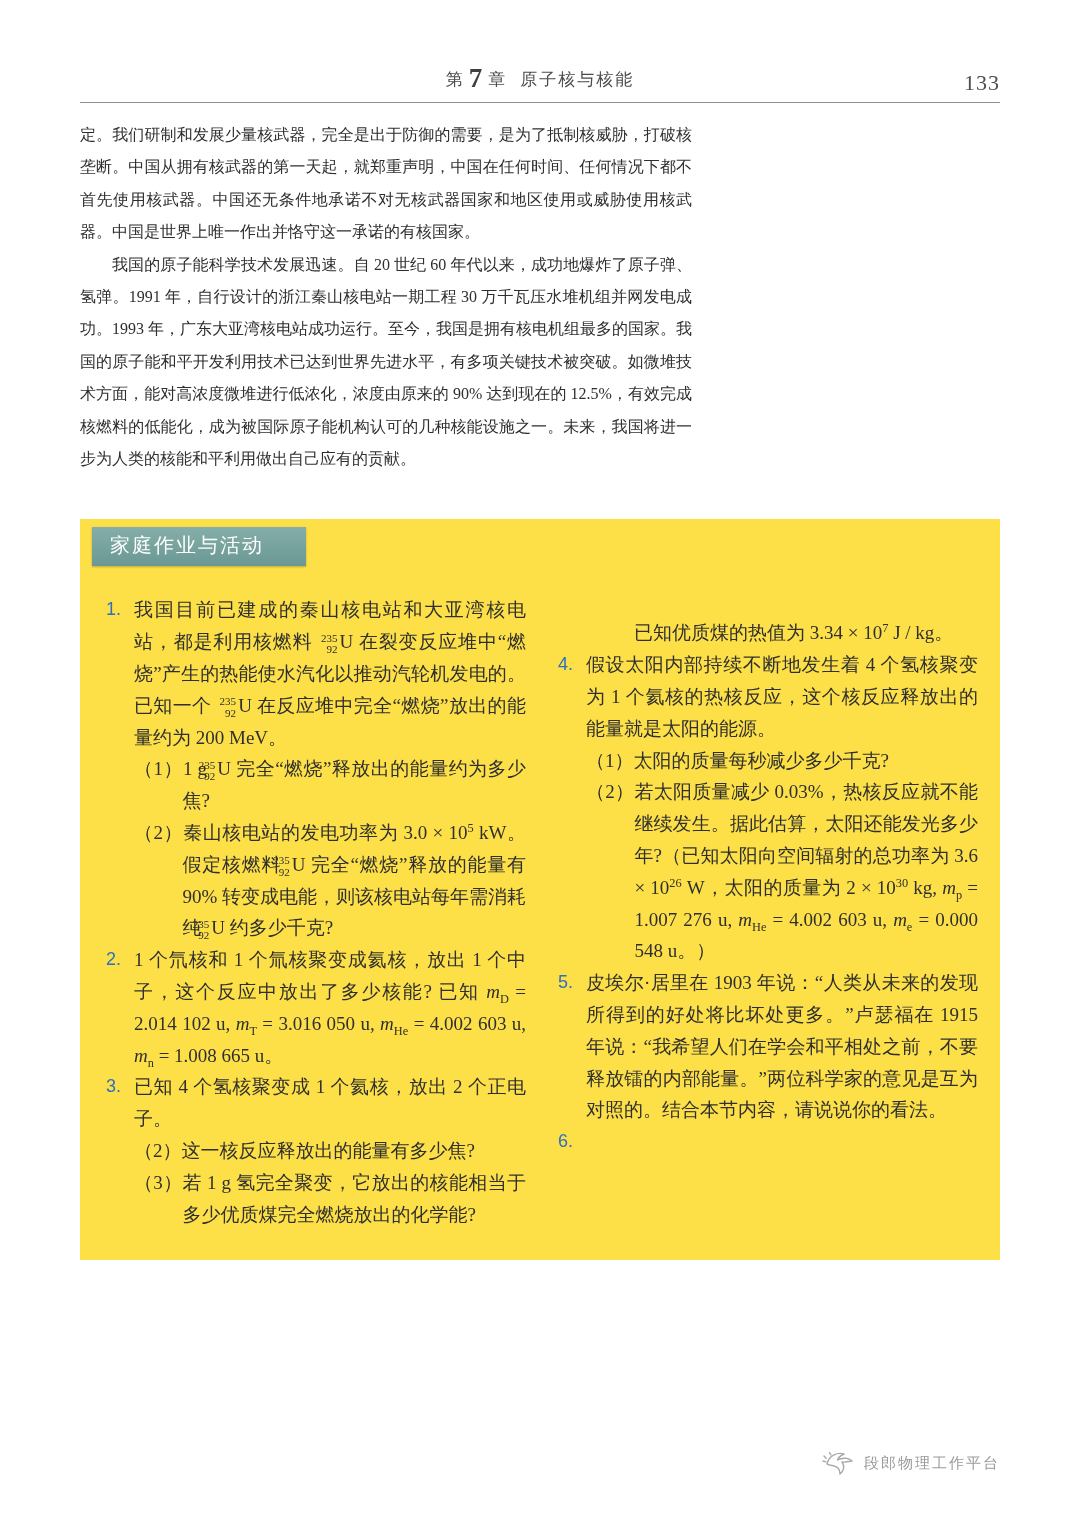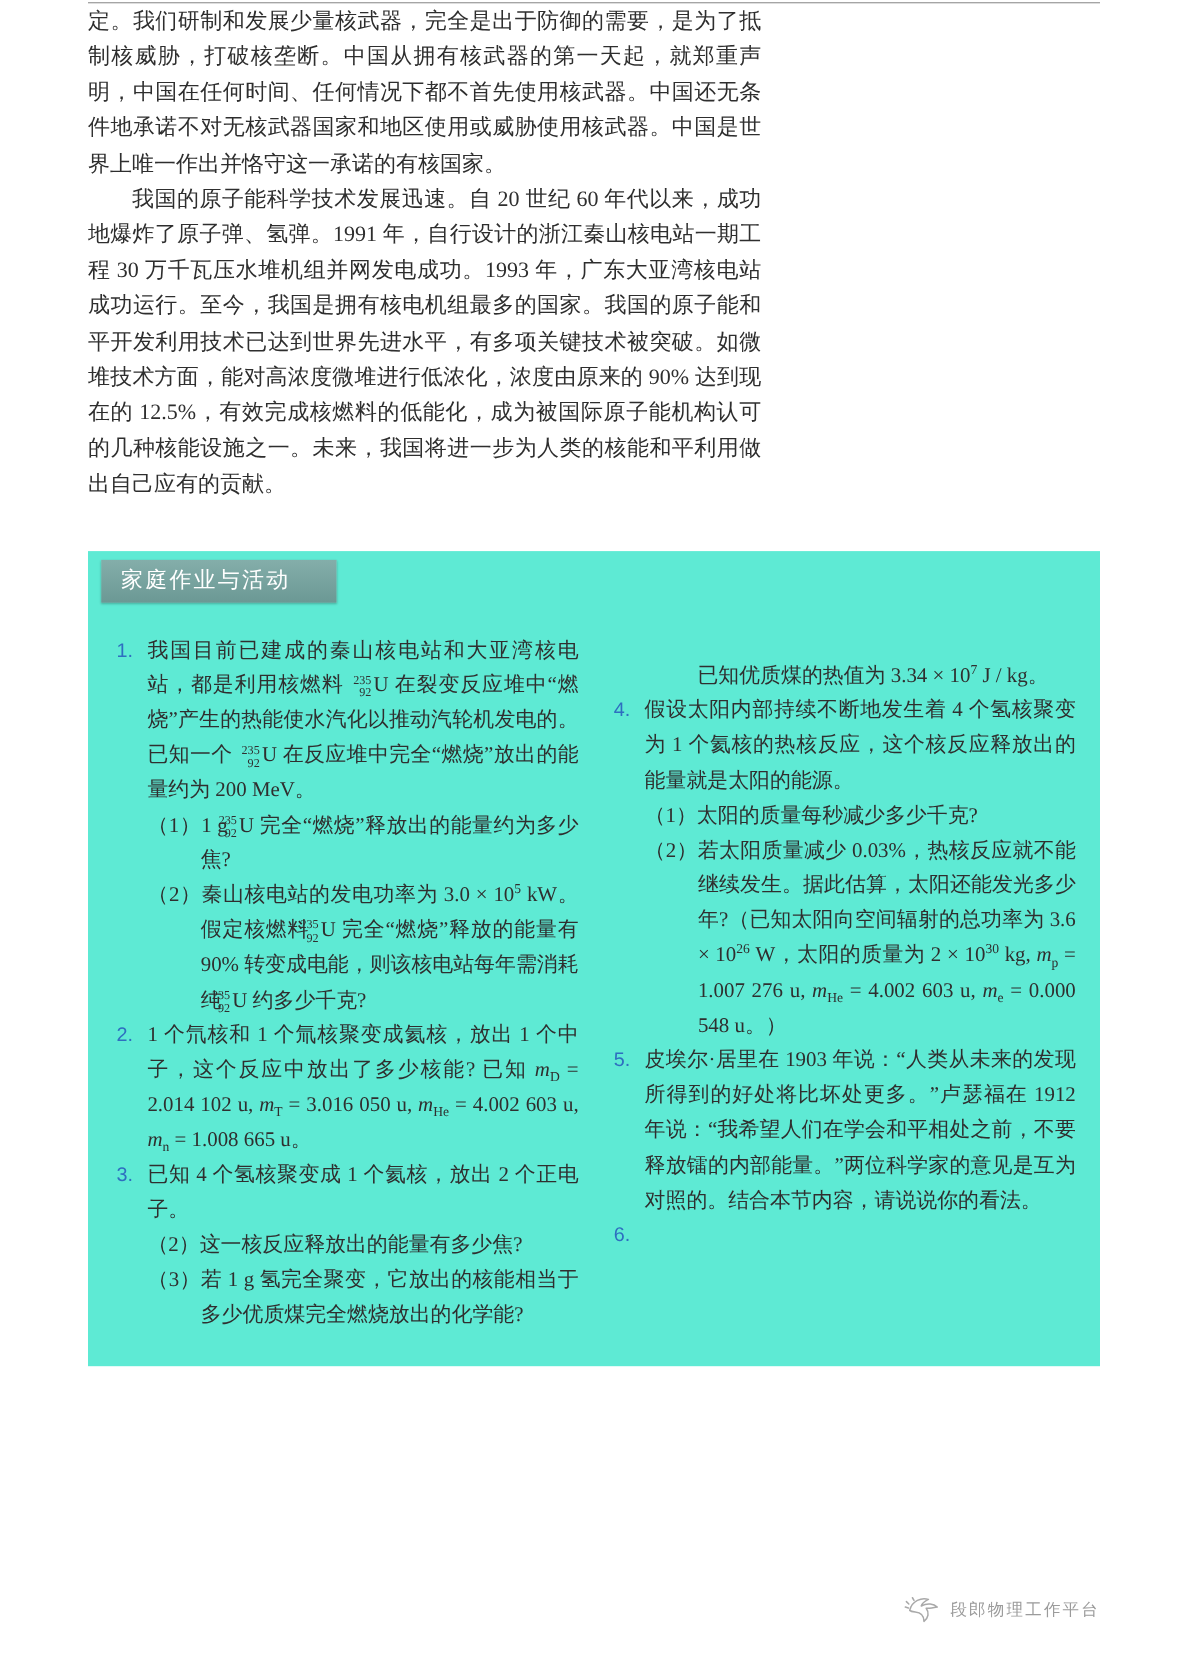--- a/index.html
+++ b/index.html
@@ -27,30 +27,30 @@
   .page-num{
     position:absolute; right:0; bottom:4px;
     font-size:22px; color:#4f4f4f; letter-spacing:1px;
   }
   .header-rule{
     border:none; border-top:1px solid #8f8f8f; margin-top:2px;
   }
 
   
   .body-text{
-    margin-top:0; width:612px;
-    font-size:20px; line-height:32.4px; text-align:justify;
+    margin-top:16px; width:612px;
+    font-size:16px; line-height:32.4px; text-align:justify;
     color:#2e2e2e;
   }
   .body-text p.indent{ text-indent:2em; }
 
   
   .homework-box{
     position:relative; margin-top:44px; width:920px;
-    background:#5eead4;
+    background:#fde047;
     padding:8px 0 30px 0;
   }
   .hw-tab{
     display:inline-block; margin-left:12px;
     background:linear-gradient(#84aeaa,#6b9894);
     color:#ffffff; font-family:"Liberation Sans","DejaVu Sans",sans-serif;
     font-size:20px; letter-spacing:2px;
     padding:5px 42px 7px 18px;
     box-shadow:0 1px 2px rgba(0,0,0,0.25);
   }
@@ -86,41 +86,47 @@
     display:flex; align-items:center; gap:8px;
     color:#9b9b9b; font-family:"Liberation Sans","DejaVu Sans",sans-serif;
     font-size:15px; letter-spacing:2px;
   }
 </style>
 </head>
 <body>
 
 <div class="page">
 
+  <header class="page-header">
+    <div class="chapter">
+      <span class="ch-pre">第</span><span class="ch-num">7</span><span class="ch-pre">章</span><span class="ch-title">原子核与核能</span>
+    </div>
+    <div class="page-num">133</div>
+  </header>
   <hr class="header-rule">
 
   <section class="body-text" id="body-text">
       <p>定。我们研制和发展少量核武器，完全是出于防御的需要，是为了抵制核威胁，打破核垄断。中国从拥有核武器的第一天起，就郑重声明，中国在任何时间、任何情况下都不首先使用核武器。中国还无条件地承诺不对无核武器国家和地区使用或威胁使用核武器。中国是世界上唯一作出并恪守这一承诺的有核国家。</p>
       <p class="indent">我国的原子能科学技术发展迅速。自 20 世纪 60 年代以来，成功地爆炸了原子弹、氢弹。1991 年，自行设计的浙江秦山核电站一期工程 30 万千瓦压水堆机组并网发电成功。1993 年，广东大亚湾核电站成功运行。至今，我国是拥有核电机组最多的国家。我国的原子能和平开发利用技术已达到世界先进水平，有多项关键技术被突破。如微堆技术方面，能对高浓度微堆进行低浓化，浓度由原来的 90% 达到现在的 12.5%，有效完成核燃料的低能化，成为被国际原子能机构认可的几种核能设施之一。未来，我国将进一步为人类的核能和平利用做出自己应有的贡献。</p>
     </section>
 
   <section class="homework-box">
     <div class="hw-tab">
       <span>家庭作业与活动</span>
     </div>
     <div class="hw-columns">
       <div class="hw-col-left" id="hw-left">
           <div class="hw-item"><span class="hw-num">1.</span><span>我国目前已建成的秦山核电站和大亚湾核电站，都是利用核燃料 <span class="stk"><span>235</span><span>92</span></span>U 在裂变反应堆中“燃烧”产生的热能使水汽化以推动汽轮机发电的。已知一个 <span class="stk"><span>235</span><span>92</span></span>U 在反应堆中完全“燃烧”放出的能量约为 200 MeV。</span><div class="hw-sub">（1）1 g <span class="stk"><span>235</span><span>92</span></span>U 完全“燃烧”释放出的能量约为多少焦?</div><div class="hw-sub">（2）秦山核电站的发电功率为 3.0 × 10<sup>5</sup> kW。假定核燃料 <span class="stk"><span>235</span><span>92</span></span>U 完全“燃烧”释放的能量有 90% 转变成电能，则该核电站每年需消耗纯 <span class="stk"><span>235</span><span>92</span></span>U 约多少千克?</div></div>
           <div class="hw-item"><span class="hw-num">2.</span><span>1 个氘核和 1 个氚核聚变成氦核，放出 1 个中子，这个反应中放出了多少核能? 已知 <i>m</i><sub>D</sub> = 2.014 102 u, <i>m</i><sub>T</sub> = 3.016 050 u, <i>m</i><sub>He</sub> = 4.002 603 u, <i>m</i><sub>n</sub> = 1.008 665 u。</span></div>
           <div class="hw-item"><span class="hw-num">3.</span><span>已知 4 个氢核聚变成 1 个氦核，放出 2 个正电子。</span><div class="hw-sub">（2）这一核反应释放出的能量有多少焦?</div><div class="hw-sub">（3）若 1 g 氢完全聚变，它放出的核能相当于多少优质煤完全燃烧放出的化学能?</div></div>
         </div>
       <div class="hw-col-right" id="hw-right">
           <div class="hw-cont">已知优质煤的热值为 3.34 × 10<sup>7</sup> J / kg。</div>
           <div class="hw-item"><span class="hw-num">4.</span><span>假设太阳内部持续不断地发生着 4 个氢核聚变为 1 个氦核的热核反应，这个核反应释放出的能量就是太阳的能源。</span><div class="hw-sub">（1）太阳的质量每秒减少多少千克?</div><div class="hw-sub">（2）若太阳质量减少 0.03%，热核反应就不能继续发生。据此估算，太阳还能发光多少年?（已知太阳向空间辐射的总功率为 3.6 × 10<sup>26</sup> W，太阳的质量为 2 × 10<sup>30</sup> kg, <i>m</i><sub>p</sub> = 1.007 276 u, <i>m</i><sub>He</sub> = 4.002 603 u, <i>m</i><sub>e</sub> = 0.000 548 u。）</div></div>
-          <div class="hw-item"><span class="hw-num">5.</span><span>皮埃尔·居里在 1903 年说：“人类从未来的发现所得到的好处将比坏处更多。”卢瑟福在 1912 年说：“我希望人们在学会和平相处之前，不要释放镭的内部能量。”两位科学家的意见是互为对照的。结合本节内容，请说说你的看法。</span></div>
+          <div class="hw-item"><span class="hw-num">5.</span><span>皮埃尔·居里在 1903 年说：“人类从未来的发现所得到的好处将比坏处更多。”卢瑟福在 1915 年说：“我希望人们在学会和平相处之前，不要释放镭的内部能量。”两位科学家的意见是互为对照的。结合本节内容，请说说你的看法。</span></div>
           <div class="hw-item"><span class="hw-num">6.</span></div>
         </div>
     </div>
   </section>
 
   <footer class="page-footer">
     <svg width="36" height="32" viewBox="0 0 36 32">
       <g fill="none" stroke="#a9a9a9" stroke-width="1.4" stroke-linecap="round" stroke-linejoin="round">
         <path d="M7 17 C9 8 18 5 24 7 C20 9 18 11 17.5 13 C23 10 29 11 32 14 C27 15 24 15.5 22 15 C25 19 24 24 20 27 C20 22 17 19 12 18.5 C9.5 18.2 7.8 17.8 7 17 Z"></path>
         <path d="M4 9 l2.2 2.2"></path>

